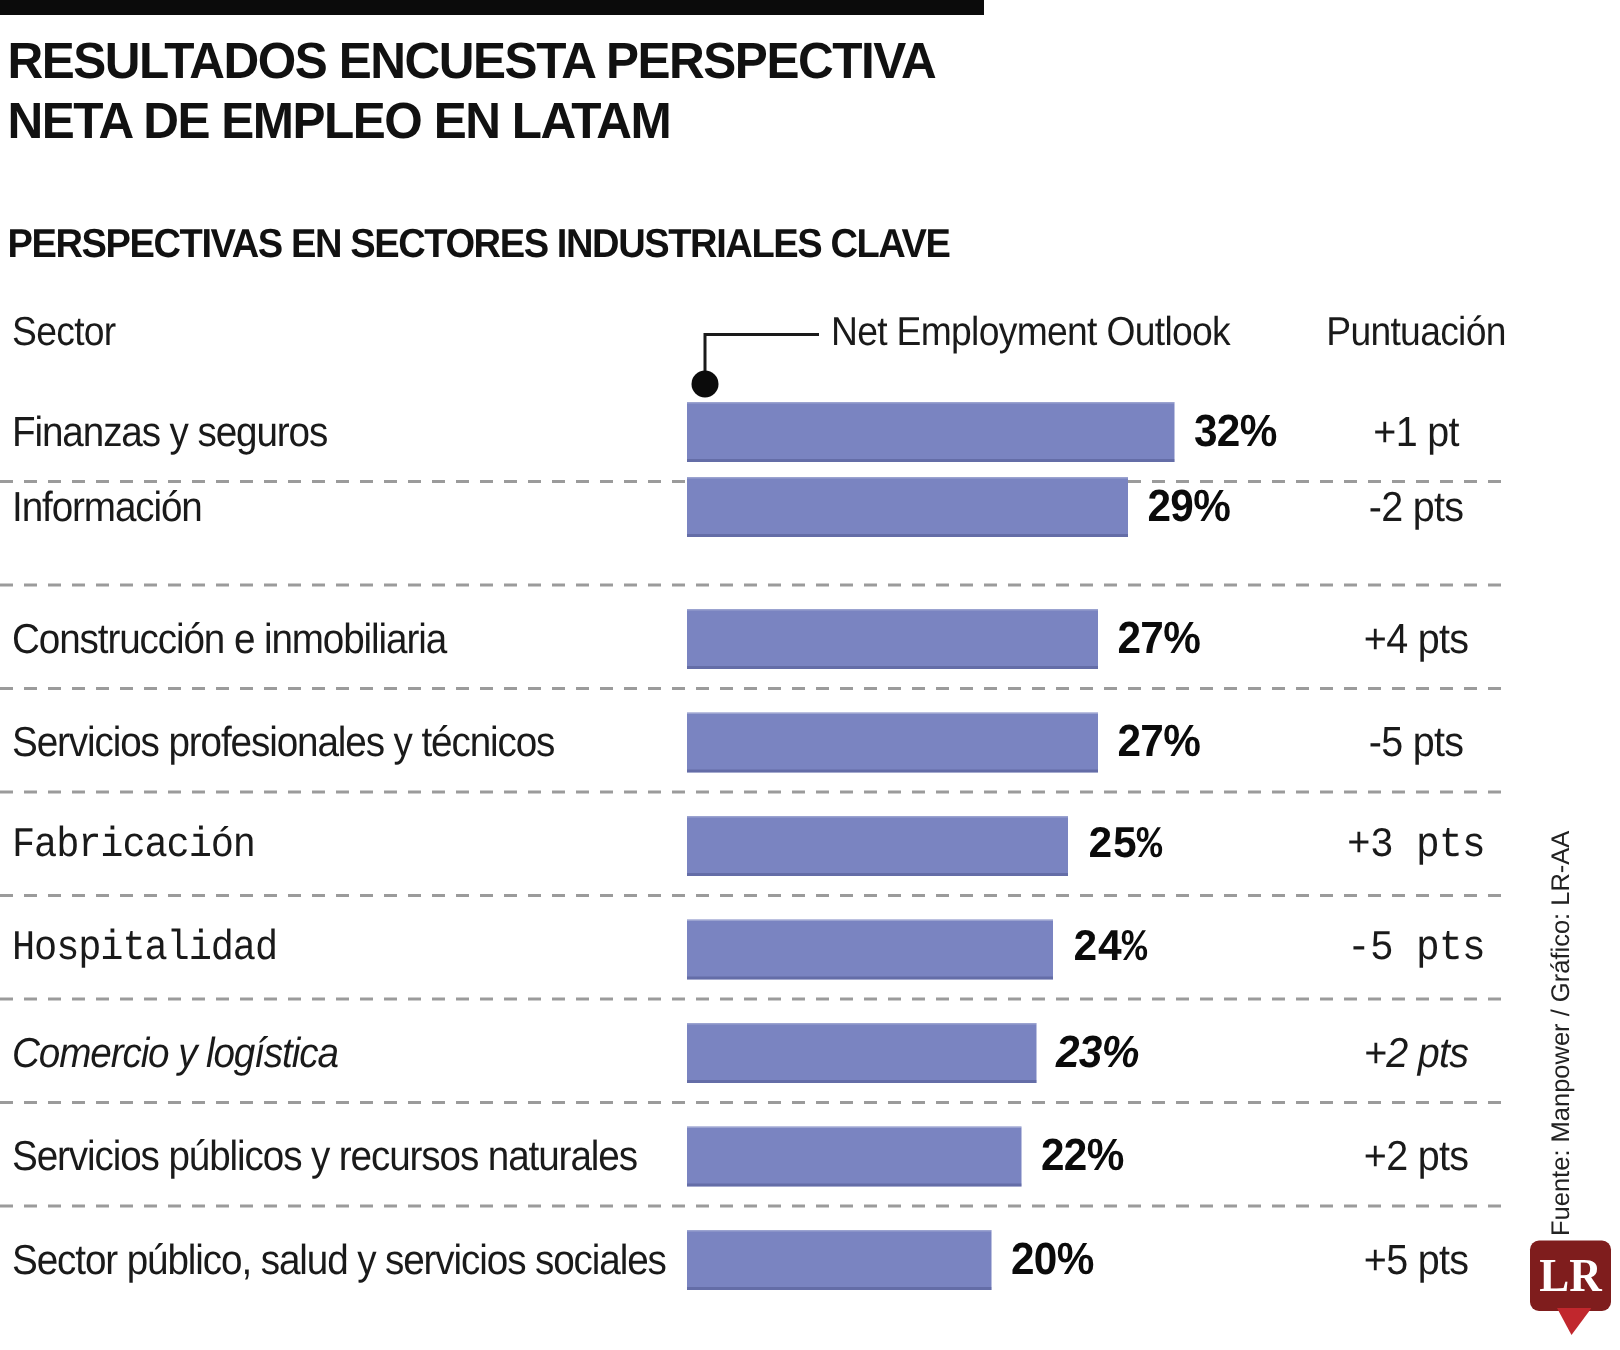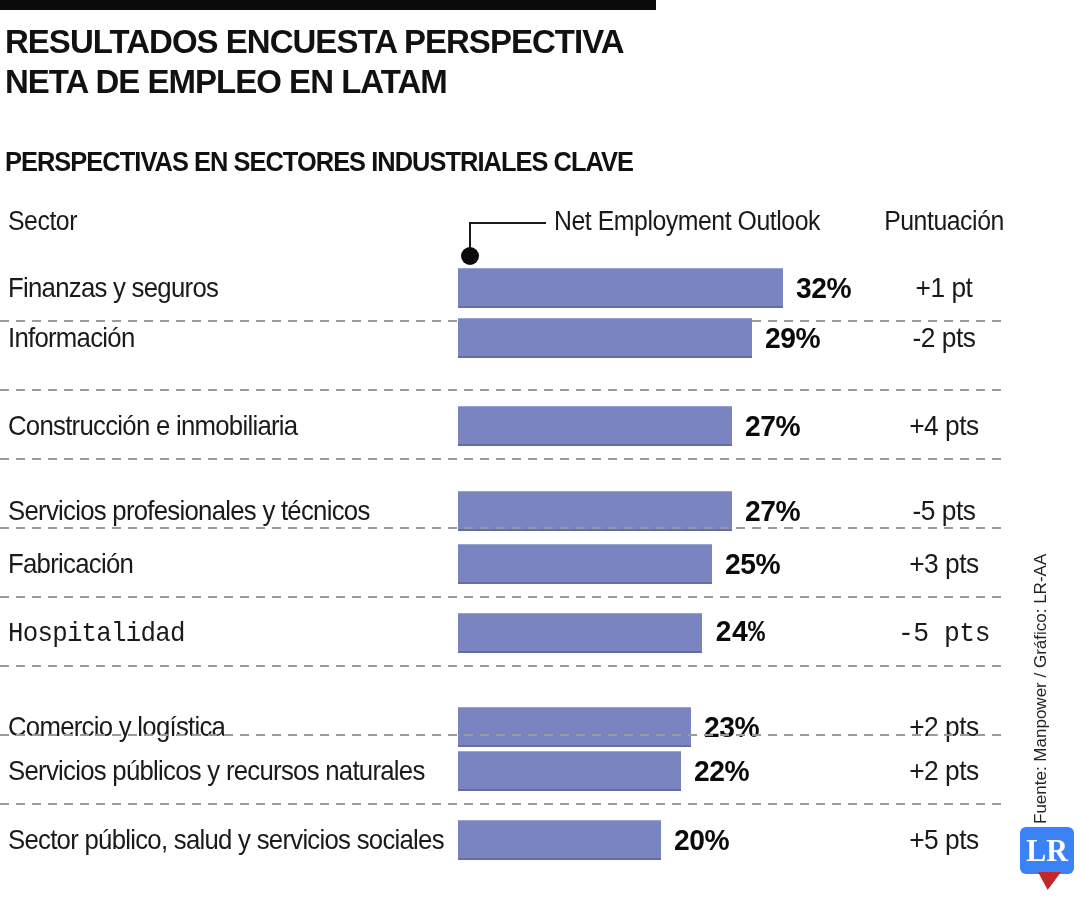--- a/index.html
+++ b/index.html
@@ -106,42 +106,42 @@
         <div class="score-label">-2 pts</div>
       </div>
       <div class="sep" style="top: 389px;"></div>
       <div class="row" style="top: 406px; text-decoration: underline;">
         <div class="sector-label">Construcción e inmobiliaria</div>
         <div class="bar" style="width: 274px; background: rgb(122, 132, 193);"></div>
         <div class="value-label" style="left: 745px;">27%</div>
         <div class="score-label">+4 pts</div>
       </div>
       <div class="sep" style="top: 458px;"></div>
-      <div class="row" style="top: 491px;">
+      <div class="row" style="top: 475px;">
         <div class="sector-label">Servicios profesionales y técnicos</div>
         <div class="bar" style="width: 274px; background: rgb(122, 132, 193);"></div>
         <div class="value-label" style="left: 745px;">27%</div>
         <div class="score-label">-5 pts</div>
       </div>
       <div class="sep" style="top: 527px;"></div>
-      <div class="row" style="top: 544px;">
+      <div class="row" style="top: 544px; font-family: Liberation Mono, monospace;">
         <div class="sector-label">Fabricación</div>
         <div class="bar" style="width: 254px; background: rgb(122, 132, 193);"></div>
         <div class="value-label" style="left: 725px;">25%</div>
         <div class="score-label">+3 pts</div>
       </div>
       <div class="sep" style="top: 596px;"></div>
       <div class="row" style="top: 613px; font-family: Liberation Mono, monospace;">
         <div class="sector-label">Hospitalidad</div>
         <div class="bar" style="width: 244px; background: rgb(122, 132, 193);"></div>
         <div class="value-label" style="left: 715px;">24%</div>
         <div class="score-label">-5 pts</div>
       </div>
       <div class="sep" style="top: 665px;"></div>
-      <div class="row" style="top: 707px;">
+      <div class="row" style="top: 682px; font-style: italic;">
         <div class="sector-label">Comercio y logística</div>
         <div class="bar" style="width: 233px; background: rgb(122, 132, 193);"></div>
         <div class="value-label" style="left: 704px;">23%</div>
         <div class="score-label">+2 pts</div>
       </div>
       <div class="sep" style="top: 734px;"></div>
       <div class="row" style="top: 751px;">
         <div class="sector-label">Servicios públicos y recursos naturales</div>
         <div class="bar" style="width: 223px; background: rgb(122, 132, 193);"></div>
         <div class="value-label" style="left: 694px;">22%</div>
@@ -151,18 +151,18 @@
       <div class="row" style="top: 820px;">
         <div class="sector-label">Sector público, salud y servicios sociales</div>
         <div class="bar" style="width: 203px; background: rgb(122, 132, 193);"></div>
         <div class="value-label" style="left: 674px;">20%</div>
         <div class="score-label">+5 pts</div>
       </div>
     </div>
 
   <div class="source">Fuente: Manpower / Gráfico: LR-AA</div>
 
-  <div class="logo-box" style="background: #3b82f6;">
+  <div class="logo-box" style="background: #7f1d1d;">
     <span class="logo-text">LR</span>
   </div>
   <div class="logo-tail" style="background: rgb(193, 39, 45);"></div>
 
 </div>
 
 </body></html>

